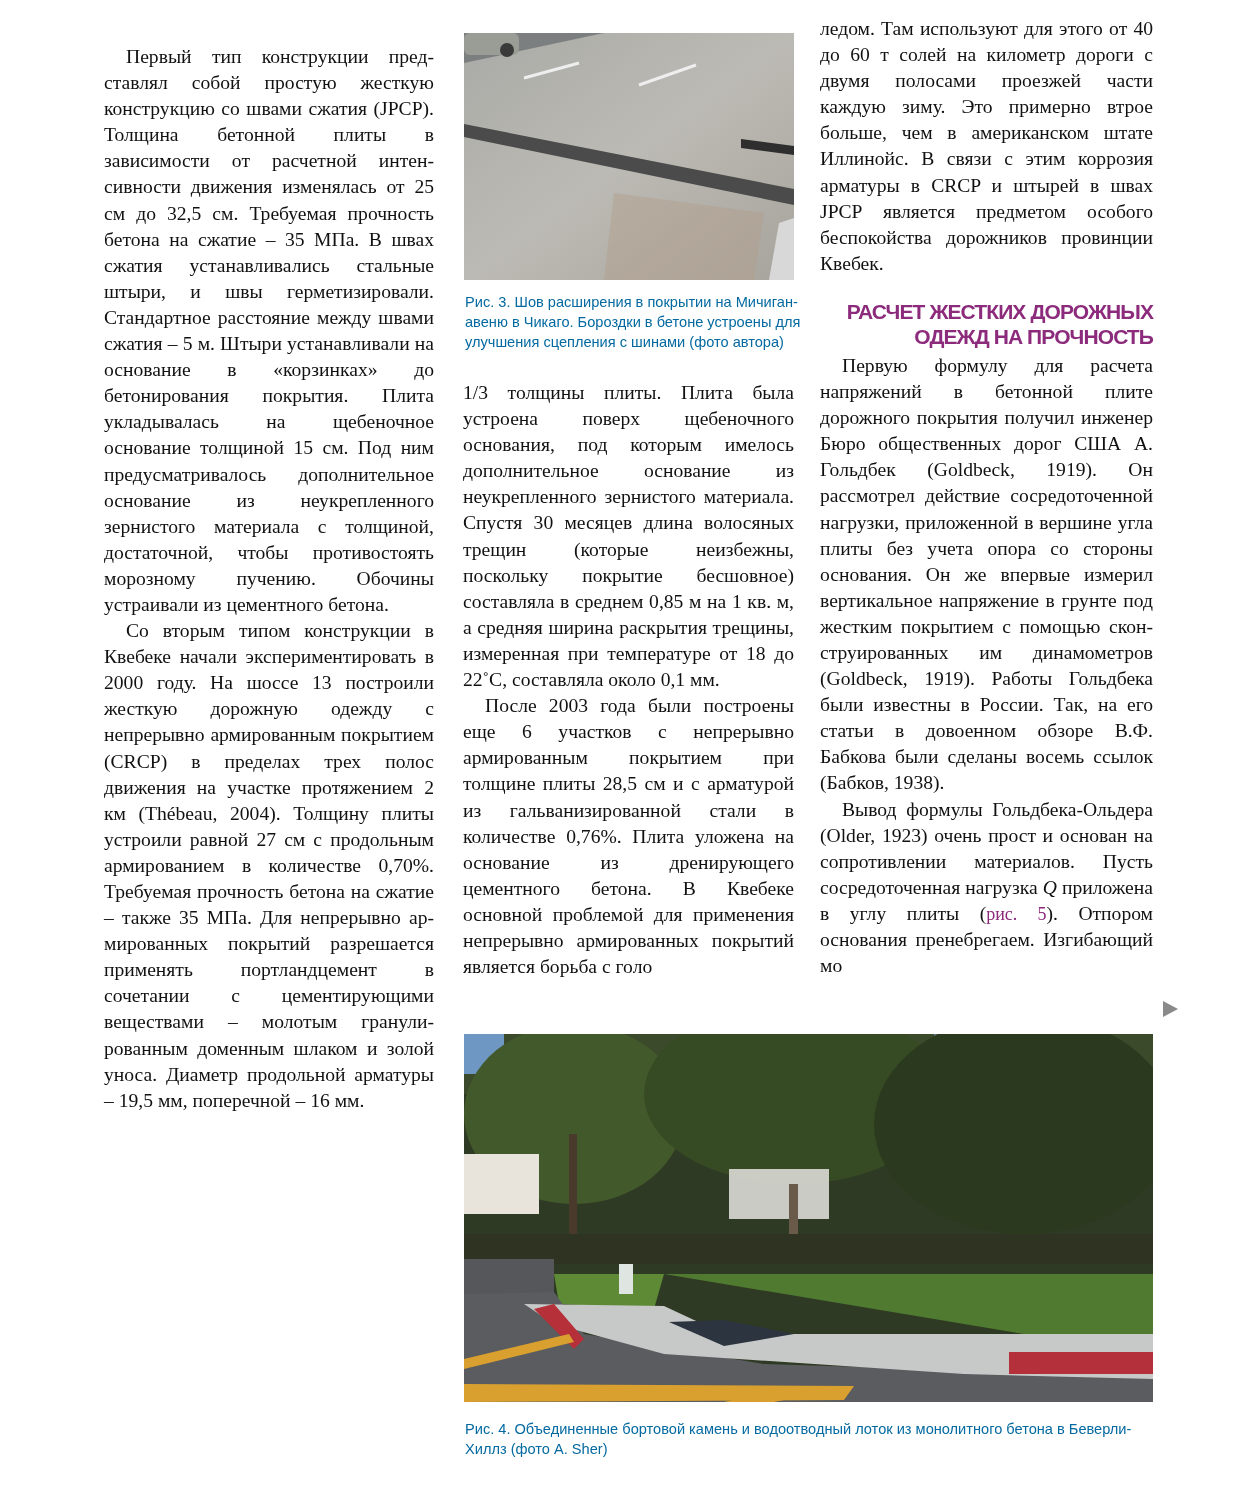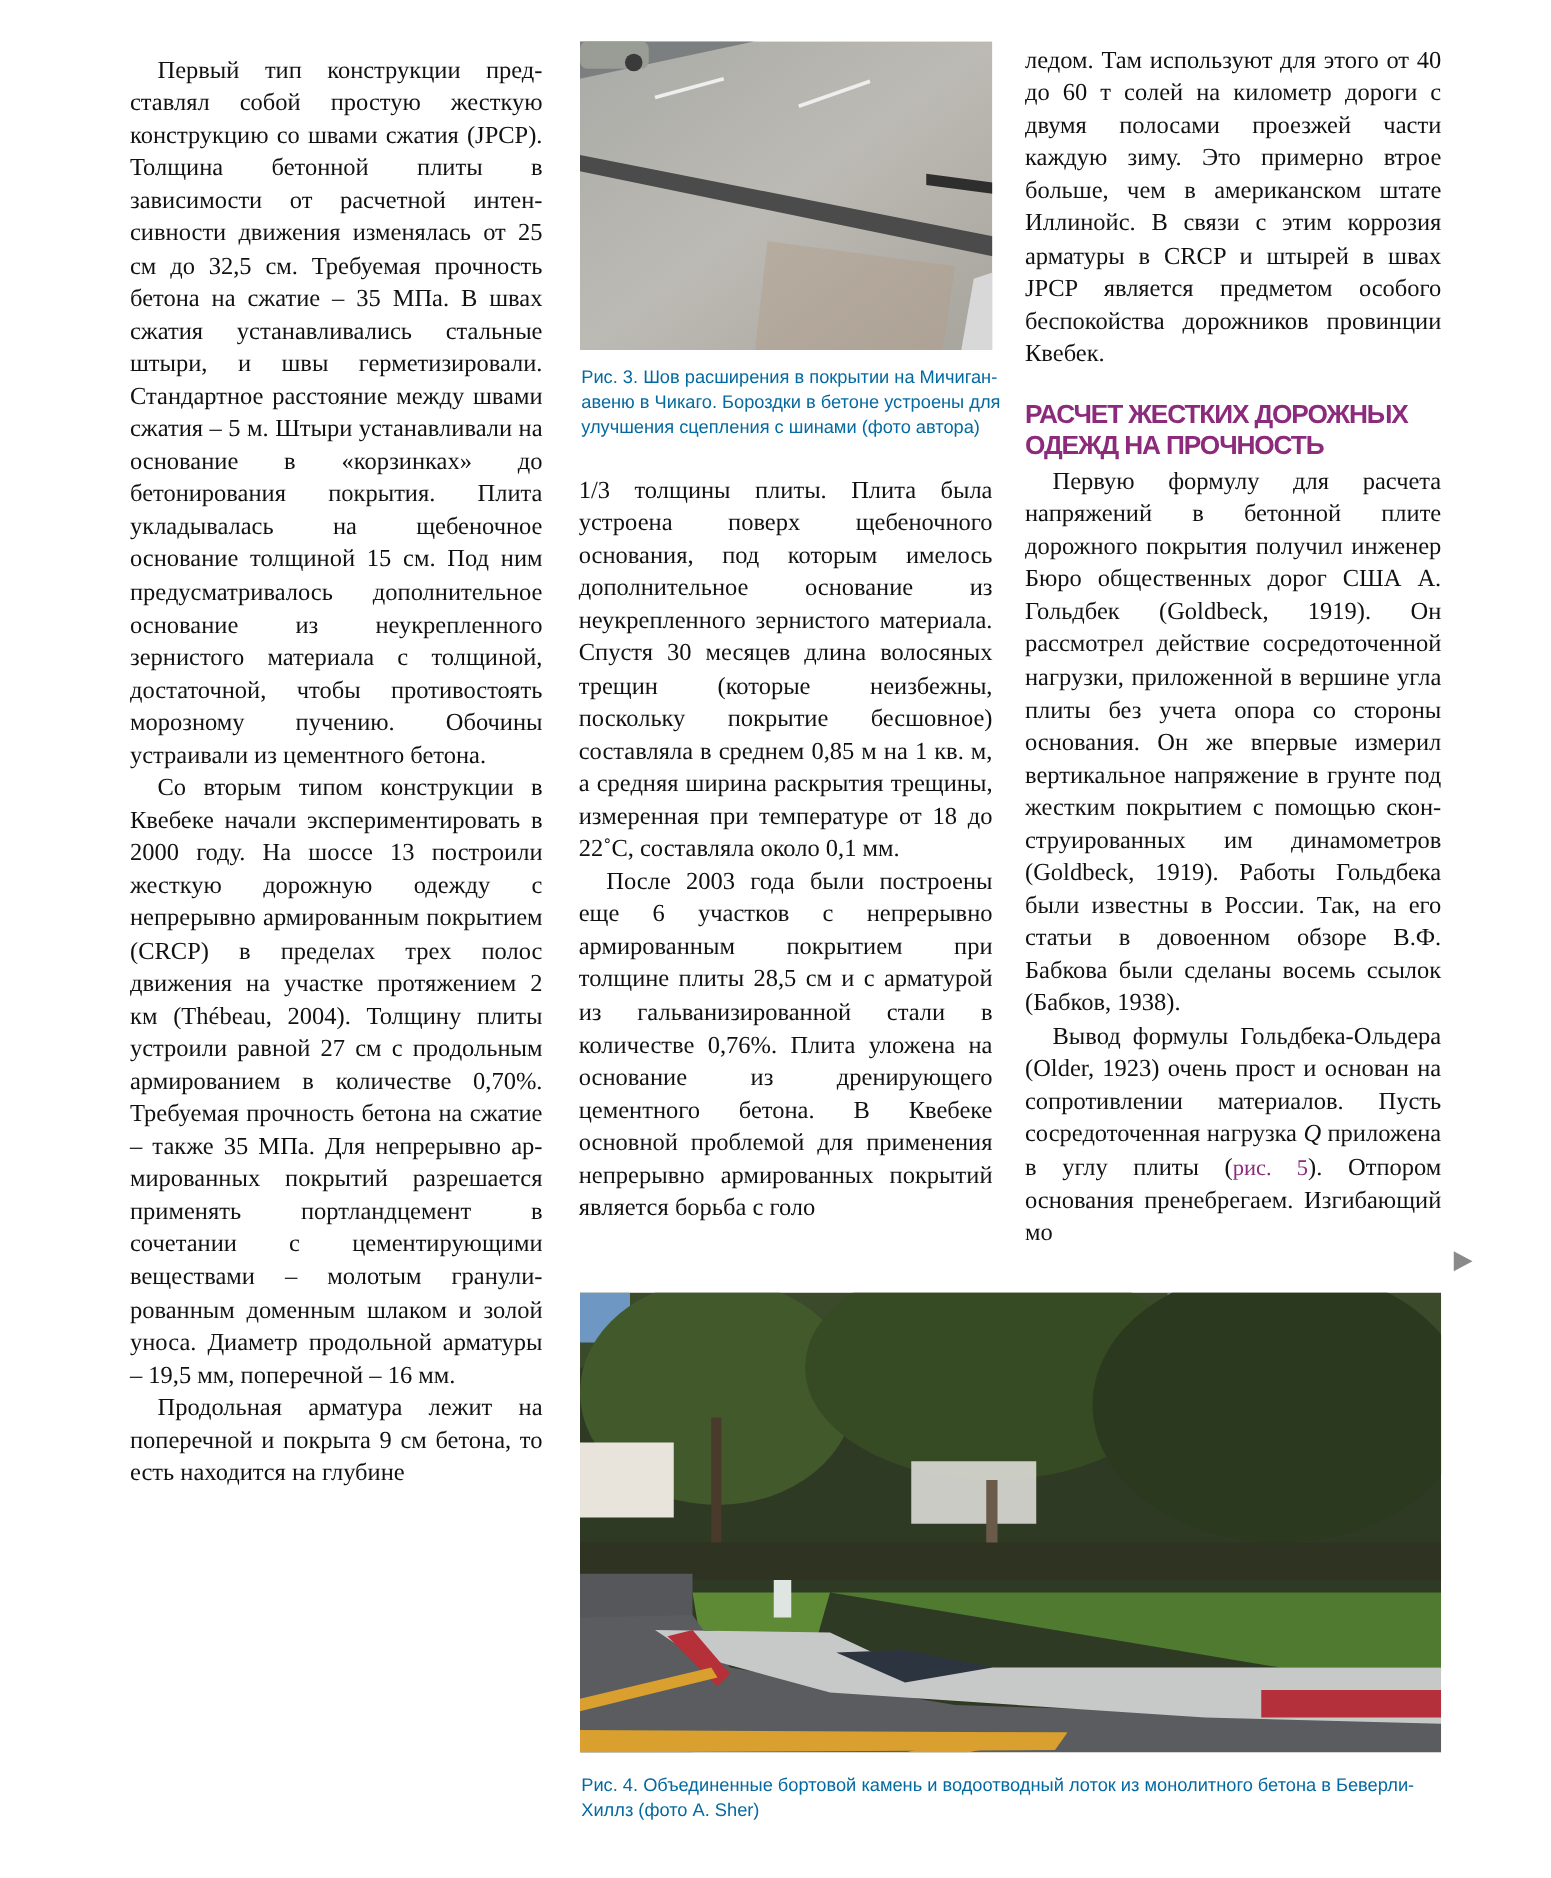--- a/index.html
+++ b/index.html
@@ -10,30 +10,30 @@
     font-size: 19.6px;
     line-height: 26.1px;
     color: #111;
     text-align: justify;
     hyphens: manual;
   }
   .col p { margin: 0; text-indent: 22px; }
   .col p.cont { text-indent: 0; }
   #col1 { left: 104px; top: 44px; width: 330px; }
   #col2 { left: 463px; top: 380px; width: 331px; }
-  #col3 { left: 820px; top: 36px; width: 333px; }
+  #col3 { left: 820px; top: 16px; width: 333px; }
   .heading {
     font-family: "Liberation Sans", "DejaVu Sans", sans-serif;
     font-weight: bold;
     font-size: 21px;
     line-height: 25px;
     color: #8c2a7b;
     letter-spacing: -0.9px;
     margin: 22px 0 4px 0;
-    text-align: left;
+    text-align: right;
   }
   .caption {
     position: absolute;
     font-family: "Liberation Sans", "DejaVu Sans", sans-serif;
     font-size: 14.6px;
     line-height: 20px;
     color: #0369a1;
   }
   #cap3 { left: 465px; top: 292px; width: 340px; }
   #cap4 { left: 465px; top: 1419px; width: 700px; }
@@ -48,21 +48,20 @@
     border-bottom: 8px solid transparent;
     border-left: 15px solid #8a8a8a;
   }
 </style>
 </head>
 <body>
 
 <div id="col1" class="col">
   <p>Первый тип конструкции пред­ставлял собой простую жесткую конструкцию со швами сжатия (JPCP). Толщина бетонной плиты в зависимости от расчетной интен­сивности движения изменялась от 25 см до 32,5 см. Требуемая проч­ность бетона на сжатие – 35 МПа. В швах сжатия устанавливались стальные штыри, и швы гермети­зировали. Стандартное расстояние между швами сжатия – 5 м. Шты­ри устанавливали на основание в «корзинках» до бетонирования покрытия. Плита укладывалась на щебеночное основание толщиной 15 см. Под ним предусматрива­лось дополнительное основание из неукрепленного зернистого ма­териала с толщиной, достаточной, чтобы противостоять морозному пучению. Обочины устраивали из цементного бетона.</p>
   <p>Со вторым типом конструкции в Квебеке начали эксперименти­ровать в 2000 году. На шоссе 13 по­строили жесткую дорожную оде­жду с непрерывно армированным покрытием (CRCP) в пределах трех полос движения на участке протяжением 2 км (Thébeau, 2004). Толщину плиты устроили равной 27 см с продольным армировани­ем в количестве 0,70%. Требуемая прочность бетона на сжатие – так­же 35 МПа. Для непрерывно ар­мированных покрытий разреша­ется применять портландцемент в сочетании с цементирующими веществами – молотым гранули­рованным доменным шлаком и золой уноса. Диаметр продольной арматуры – 19,5 мм, поперечной – 16 мм.</p>
-  <p>Продольная арматура лежит на поперечной и покрыта 9 см бето­на, то есть находится на глубине</p>
 </div>
 
 <div id="fig3" class="photo">
   <svg width="330" height="247" viewBox="0 0 330 247">
     <defs>
       <linearGradient id="g3" x1="0" y1="0" x2="1" y2="1">
         <stop offset="0" stop-color="#a9aaa6"></stop>
         <stop offset="0.5" stop-color="#bcbab4"></stop>
         <stop offset="1" stop-color="#a7a49c"></stop>
       </linearGradient>

